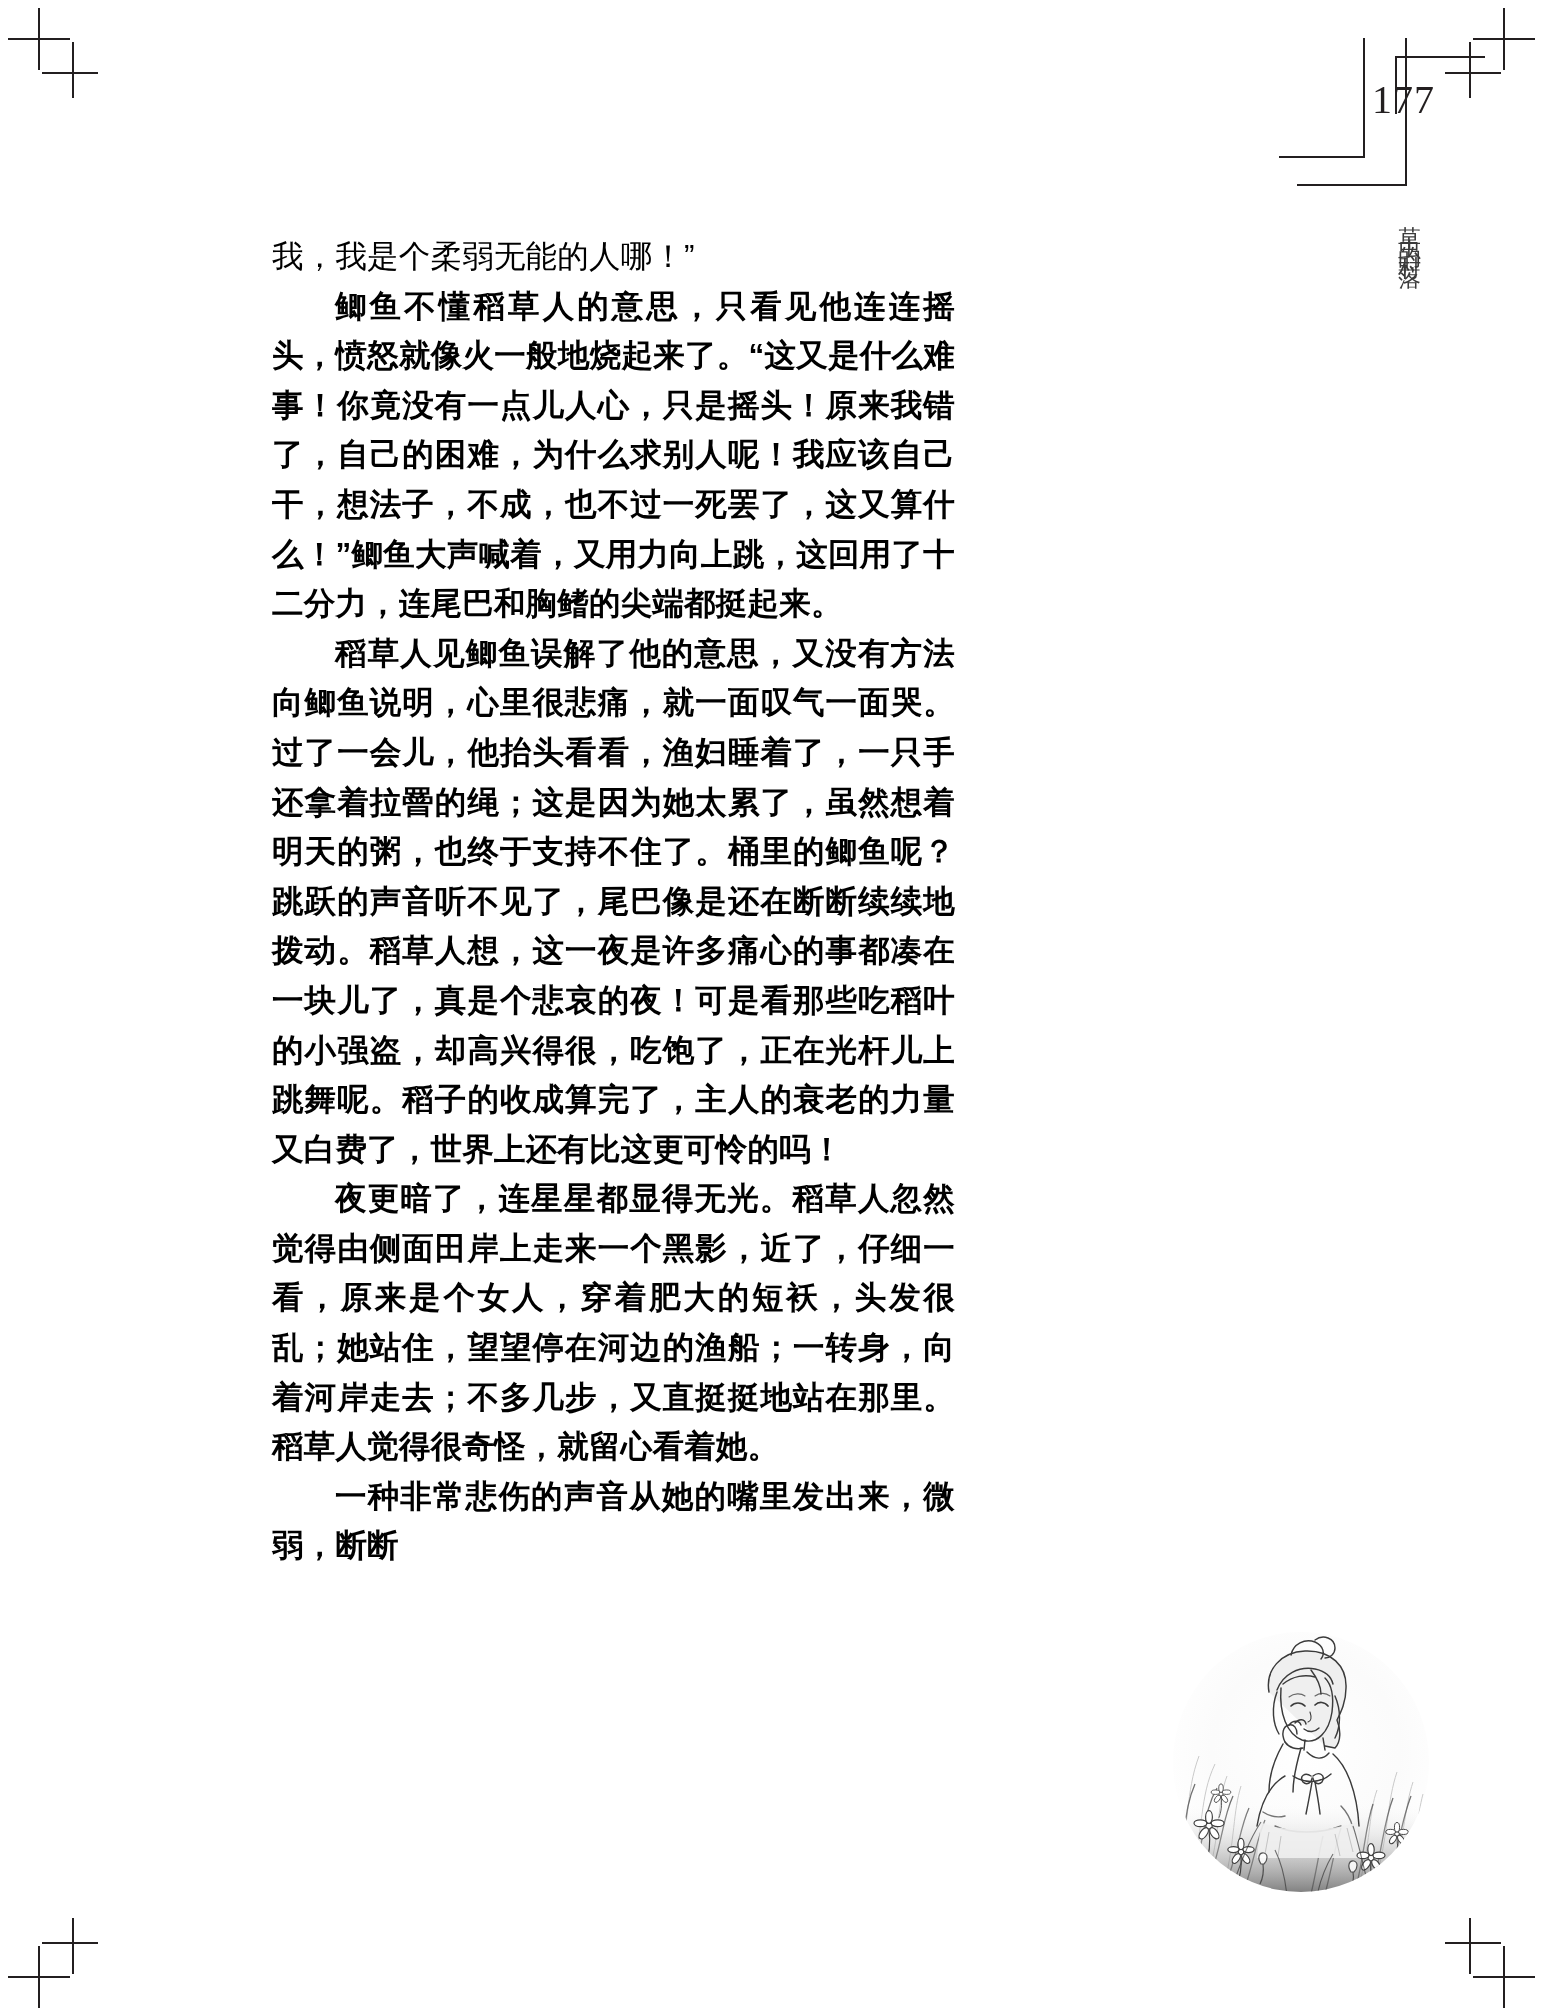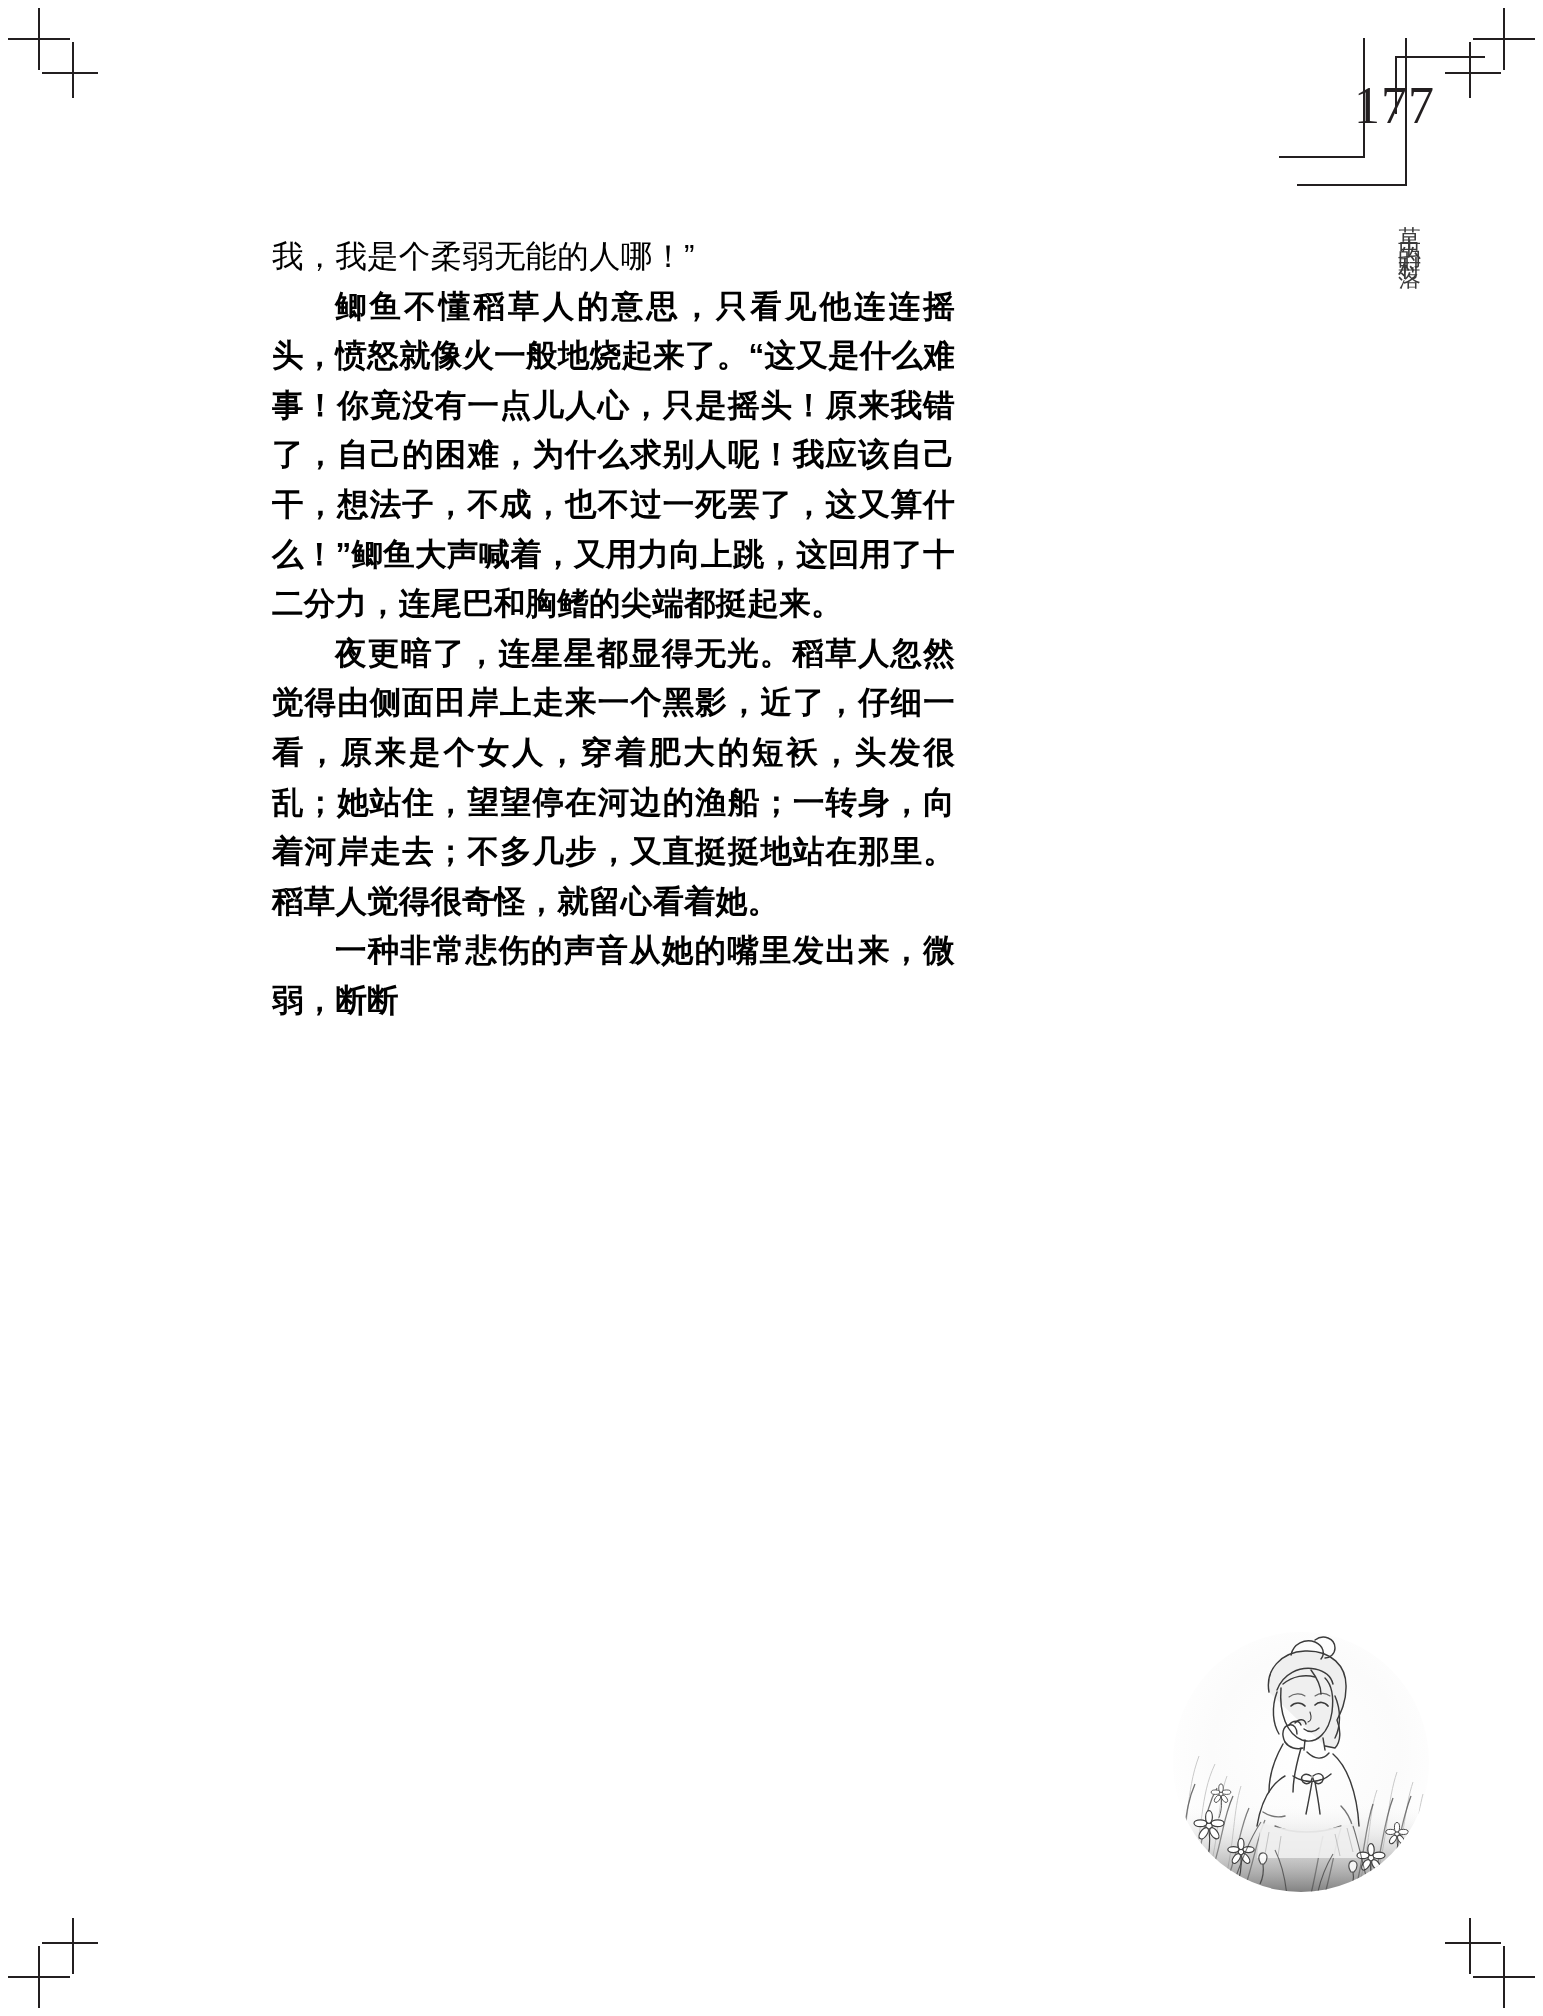--- a/index.html
+++ b/index.html
@@ -55,21 +55,21 @@
   
   .folio .i1{right:120px;top:20px;width:2px;height:120px;}
   .folio .i2{right:120px;top:138px;width:86px;height:2px;}
   
   .folio .s1{right:78px;top:20px;width:2px;height:148px;}
   .folio .s2{right:78px;top:166px;width:110px;height:2px;}
 
   .folio-num{
     position:absolute;right:108px;top:80px;
     font-family:"Liberation Serif","DejaVu Serif",serif;
-    font-size:52px;color:#231f20;letter-spacing:1px;
+    font-size:40px;color:#231f20;letter-spacing:1px;
     line-height:1;
   }
 
   
   .runhead{
     position:absolute;right:122px;top:208px;
     writing-mode:vertical-rl;
     font-family:"Liberation Serif","DejaVu Serif",serif;
     font-size:23px;
     letter-spacing:10px;
@@ -146,20 +146,21 @@
     <i class="s1"></i>
       <i class="s2"></i>
   </div>
   <div class="folio-num">177</div>
 
   <div class="runhead">草虫的村落</div>
 
   <div class="body">
     <p class="para">我，我是个柔弱无能的人哪！”</p>
     <p class="para indent">鲫鱼不懂稻草人的意思，只看见他连连摇头，愤怒就像火一般地烧起来了。“这又是什么难事！你竟没有一点儿人心，只是摇头！原来我错了，自己的困难，为什么求别人呢！我应该自己干，想法子，不成，也不过一死罢了，这又算什么！”鲫鱼大声喊着，又用力向上跳，这回用了十二分力，连尾巴和胸鳍的尖端都挺起来。</p>
+    <p class="para indent">稻草人见鲫鱼误解了他的意思，又没有方法向鲫鱼说明，心里很悲痛，就一面叹气一面哭。过了一会儿，他抬头看看，渔妇睡着了，一只手还拿着拉罾的绳；这是因为她太累了，虽然想着明天的粥，也终于支持不住了。桶里的鲫鱼呢？跳跃的声音听不见了，尾巴像是还在断断续续地拨动。稻草人想，这一夜是许多痛心的事都凑在一块儿了，真是个悲哀的夜！可是看那些吃稻叶的小强盗，却高兴得很，吃饱了，正在光杆儿上跳舞呢。稻子的收成算完了，主人的衰老的力量又白费了，世界上还有比这更可怜的吗！</p>
     <p class="para indent">夜更暗了，连星星都显得无光。稻草人忽然觉得由侧面田岸上走来一个黑影，近了，仔细一看，原来是个女人，穿着肥大的短袄，头发很乱；她站住，望望停在河边的渔船；一转身，向着河岸走去；不多几步，又直挺挺地站在那里。稻草人觉得很奇怪，就留心看着她。</p>
     <p class="para indent last">一种非常悲伤的声音从她的嘴里发出来，微弱，断断</p>
   </div>
 
   <div class="illus">
     <svg width="270" height="270" viewBox="0 0 270 270" xmlns="http://www.w3.org/2000/svg">
       <defs>
         <radialGradient id="halo" cx="52%" cy="46%" r="56%">
           <stop offset="0%" stop-color="#ffffff"></stop>
           <stop offset="62%" stop-color="#fbfbfb"></stop>

